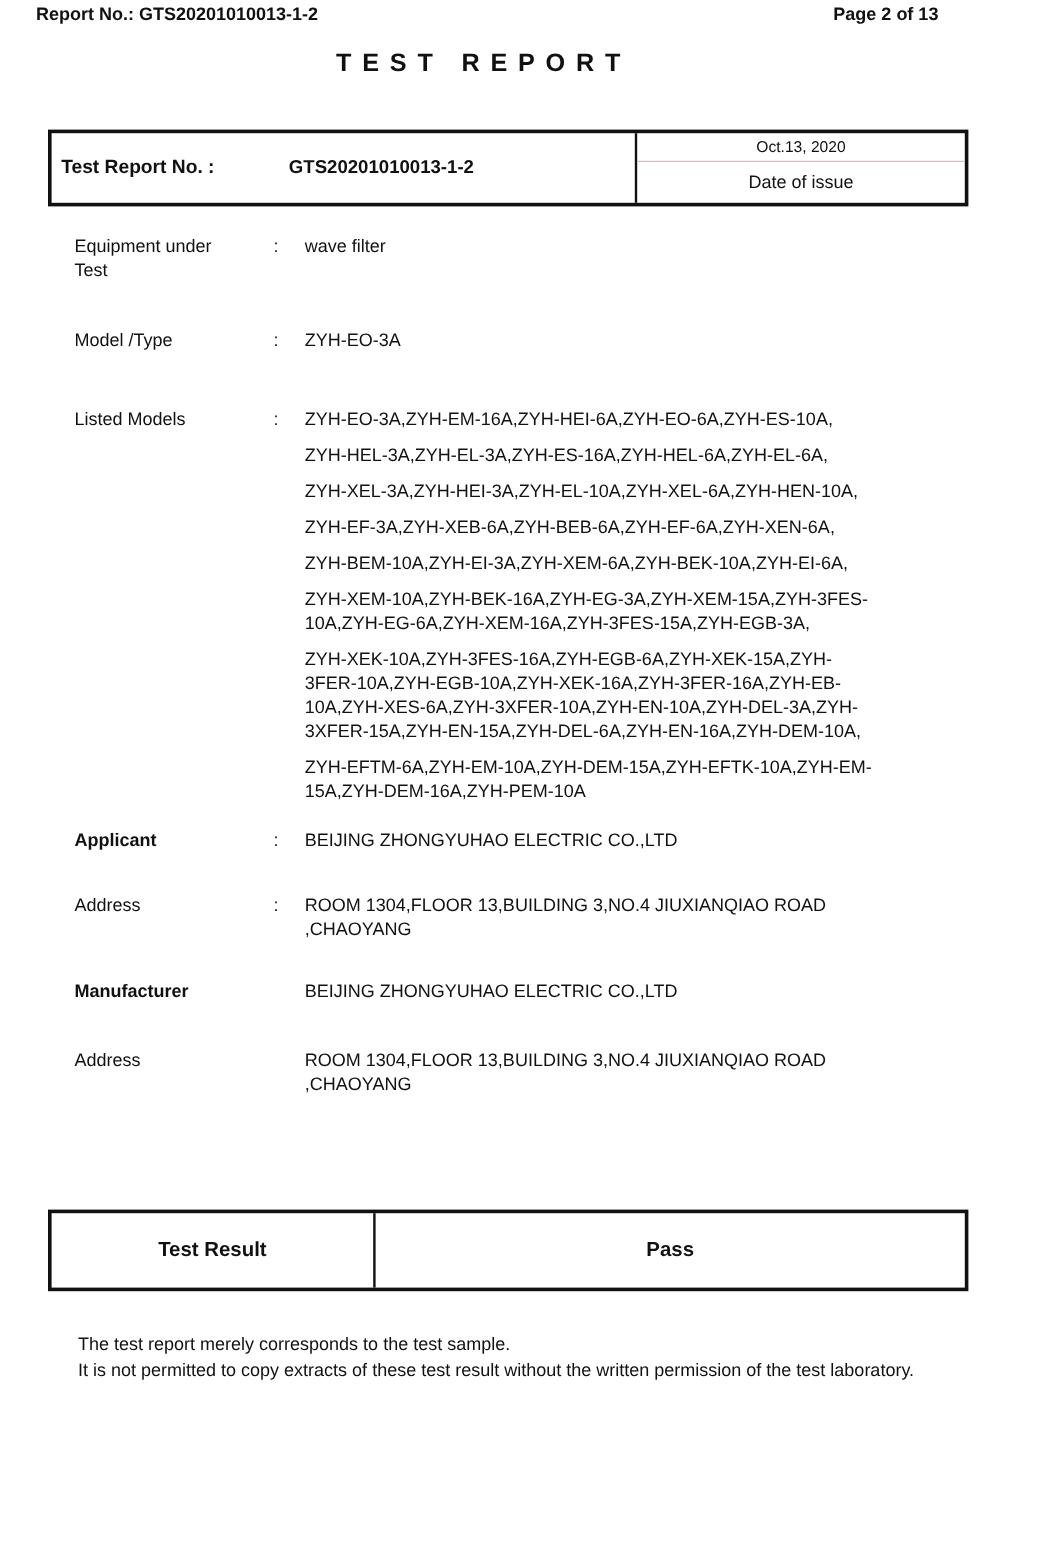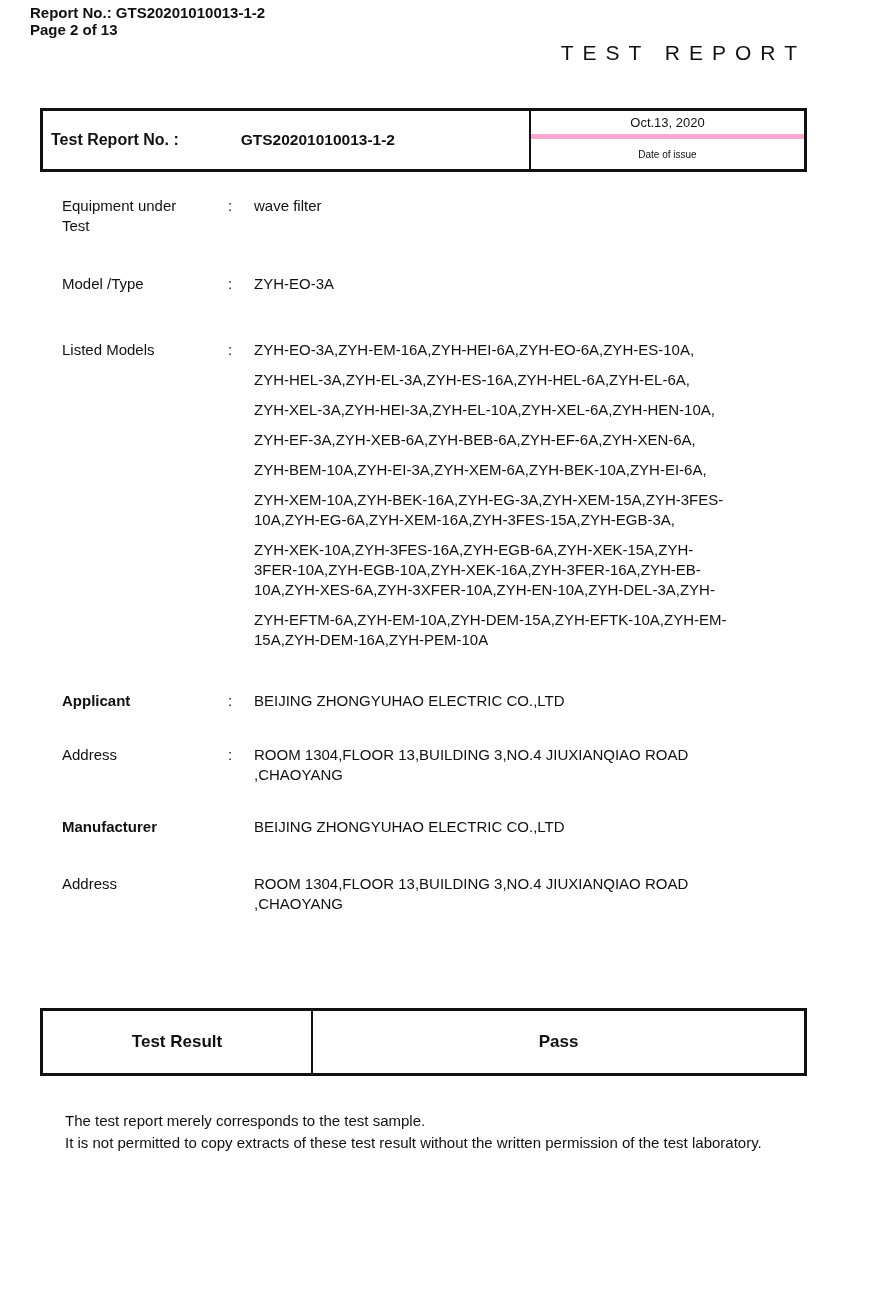--- a/index.html
+++ b/index.html
@@ -2,36 +2,36 @@
 <html><head>
 <meta charset="utf-8">
 <style>
   * { margin:0; padding:0; box-sizing:border-box; }
   html,body { width:870px; height:1290px; background:#ffffff; overflow:hidden;
               font-family:"Liberation Sans", sans-serif; color:#111; }
   .page { position:relative; width:870px; height:1290px; background:#fff; }
 
   
   .hdr { position:absolute; top:4px; left:30px; right:88px; display:flex;
-         justify-content:space-between; font-size:15px; font-weight:bold;flex-direction:column; }
-  .title { position:absolute; top:41px; left:0; width:806px; text-align:right;
-           font-size:21px; font-weight:normal; letter-spacing:9px; }
+         justify-content:space-between; font-size:15px; font-weight:bold; }
+  .title { position:absolute; top:41px; left:0; width:806px; text-align:center;
+           font-size:21px; font-weight:bold; letter-spacing:9px; }
 
   
   .rpt-table { position:absolute; top:108px; left:40px; width:767px; height:64px;
                border:3px solid #111; display:flex; }
   .rpt-left { width:488px; border-right:2px solid #111; display:flex;
               align-items:center; padding-left:8px; }
   .rpt-label { font-size:16px; font-weight:bold; }
   .rpt-no { font-size:15.5px; font-weight:bold; margin-left:62px; }
   .rpt-right { flex:1; display:flex; flex-direction:column; }
   .rpt-date { height:23px; display:flex; align-items:center; justify-content:center;
               font-size:13px; }
-  .rpt-date-label { flex:1; border-top:5px solid #f9a8d4; display:flex;
-                    align-items:center; justify-content:center; font-size:10px; }
+  .rpt-date-label { flex:1; border-top:1px solid #f9a8d4; display:flex;
+                    align-items:center; justify-content:center; font-size:15px; }
 
   
   .info-row { position:absolute; left:62px; width:770px; display:grid;
               grid-template-columns:166px 26px 1fr; font-size:15px; line-height:20px; }
   .lbl { }
   .lbl-bold { font-weight:bold; }
   .lbl-narrow { display:inline-block; max-width:140px; }
   .sep { }
   .val { }
   .val-address { max-width:455px; }
@@ -115,20 +115,21 @@
         <div>ZYH-BEM-10A,ZYH-EI-3A,ZYH-XEM-6A,ZYH-BEK-10A,ZYH-EI-6A,</div>
       </div>
       <div class="lm-block">
         <div>ZYH-XEM-10A,ZYH-BEK-16A,ZYH-EG-3A,ZYH-XEM-15A,ZYH-3FES-</div>
         <div>10A,ZYH-EG-6A,ZYH-XEM-16A,ZYH-3FES-15A,ZYH-EGB-3A,</div>
       </div>
       <div class="lm-block">
         <div>ZYH-XEK-10A,ZYH-3FES-16A,ZYH-EGB-6A,ZYH-XEK-15A,ZYH-</div>
         <div>3FER-10A,ZYH-EGB-10A,ZYH-XEK-16A,ZYH-3FER-16A,ZYH-EB-</div>
         <div>10A,ZYH-XES-6A,ZYH-3XFER-10A,ZYH-EN-10A,ZYH-DEL-3A,ZYH-</div>
+        <div>3XFER-15A,ZYH-EN-15A,ZYH-DEL-6A,ZYH-EN-16A,ZYH-DEM-10A,</div>
       </div>
       <div class="lm-block">
         <div>ZYH-EFTM-6A,ZYH-EM-10A,ZYH-DEM-15A,ZYH-EFTK-10A,ZYH-EM-</div>
         <div>15A,ZYH-DEM-16A,ZYH-PEM-10A</div>
       </div>
     </div>
   </div>
 
   <div class="info-row row-applicant">
     <div class="lbl lbl-bold">Applicant</div>

